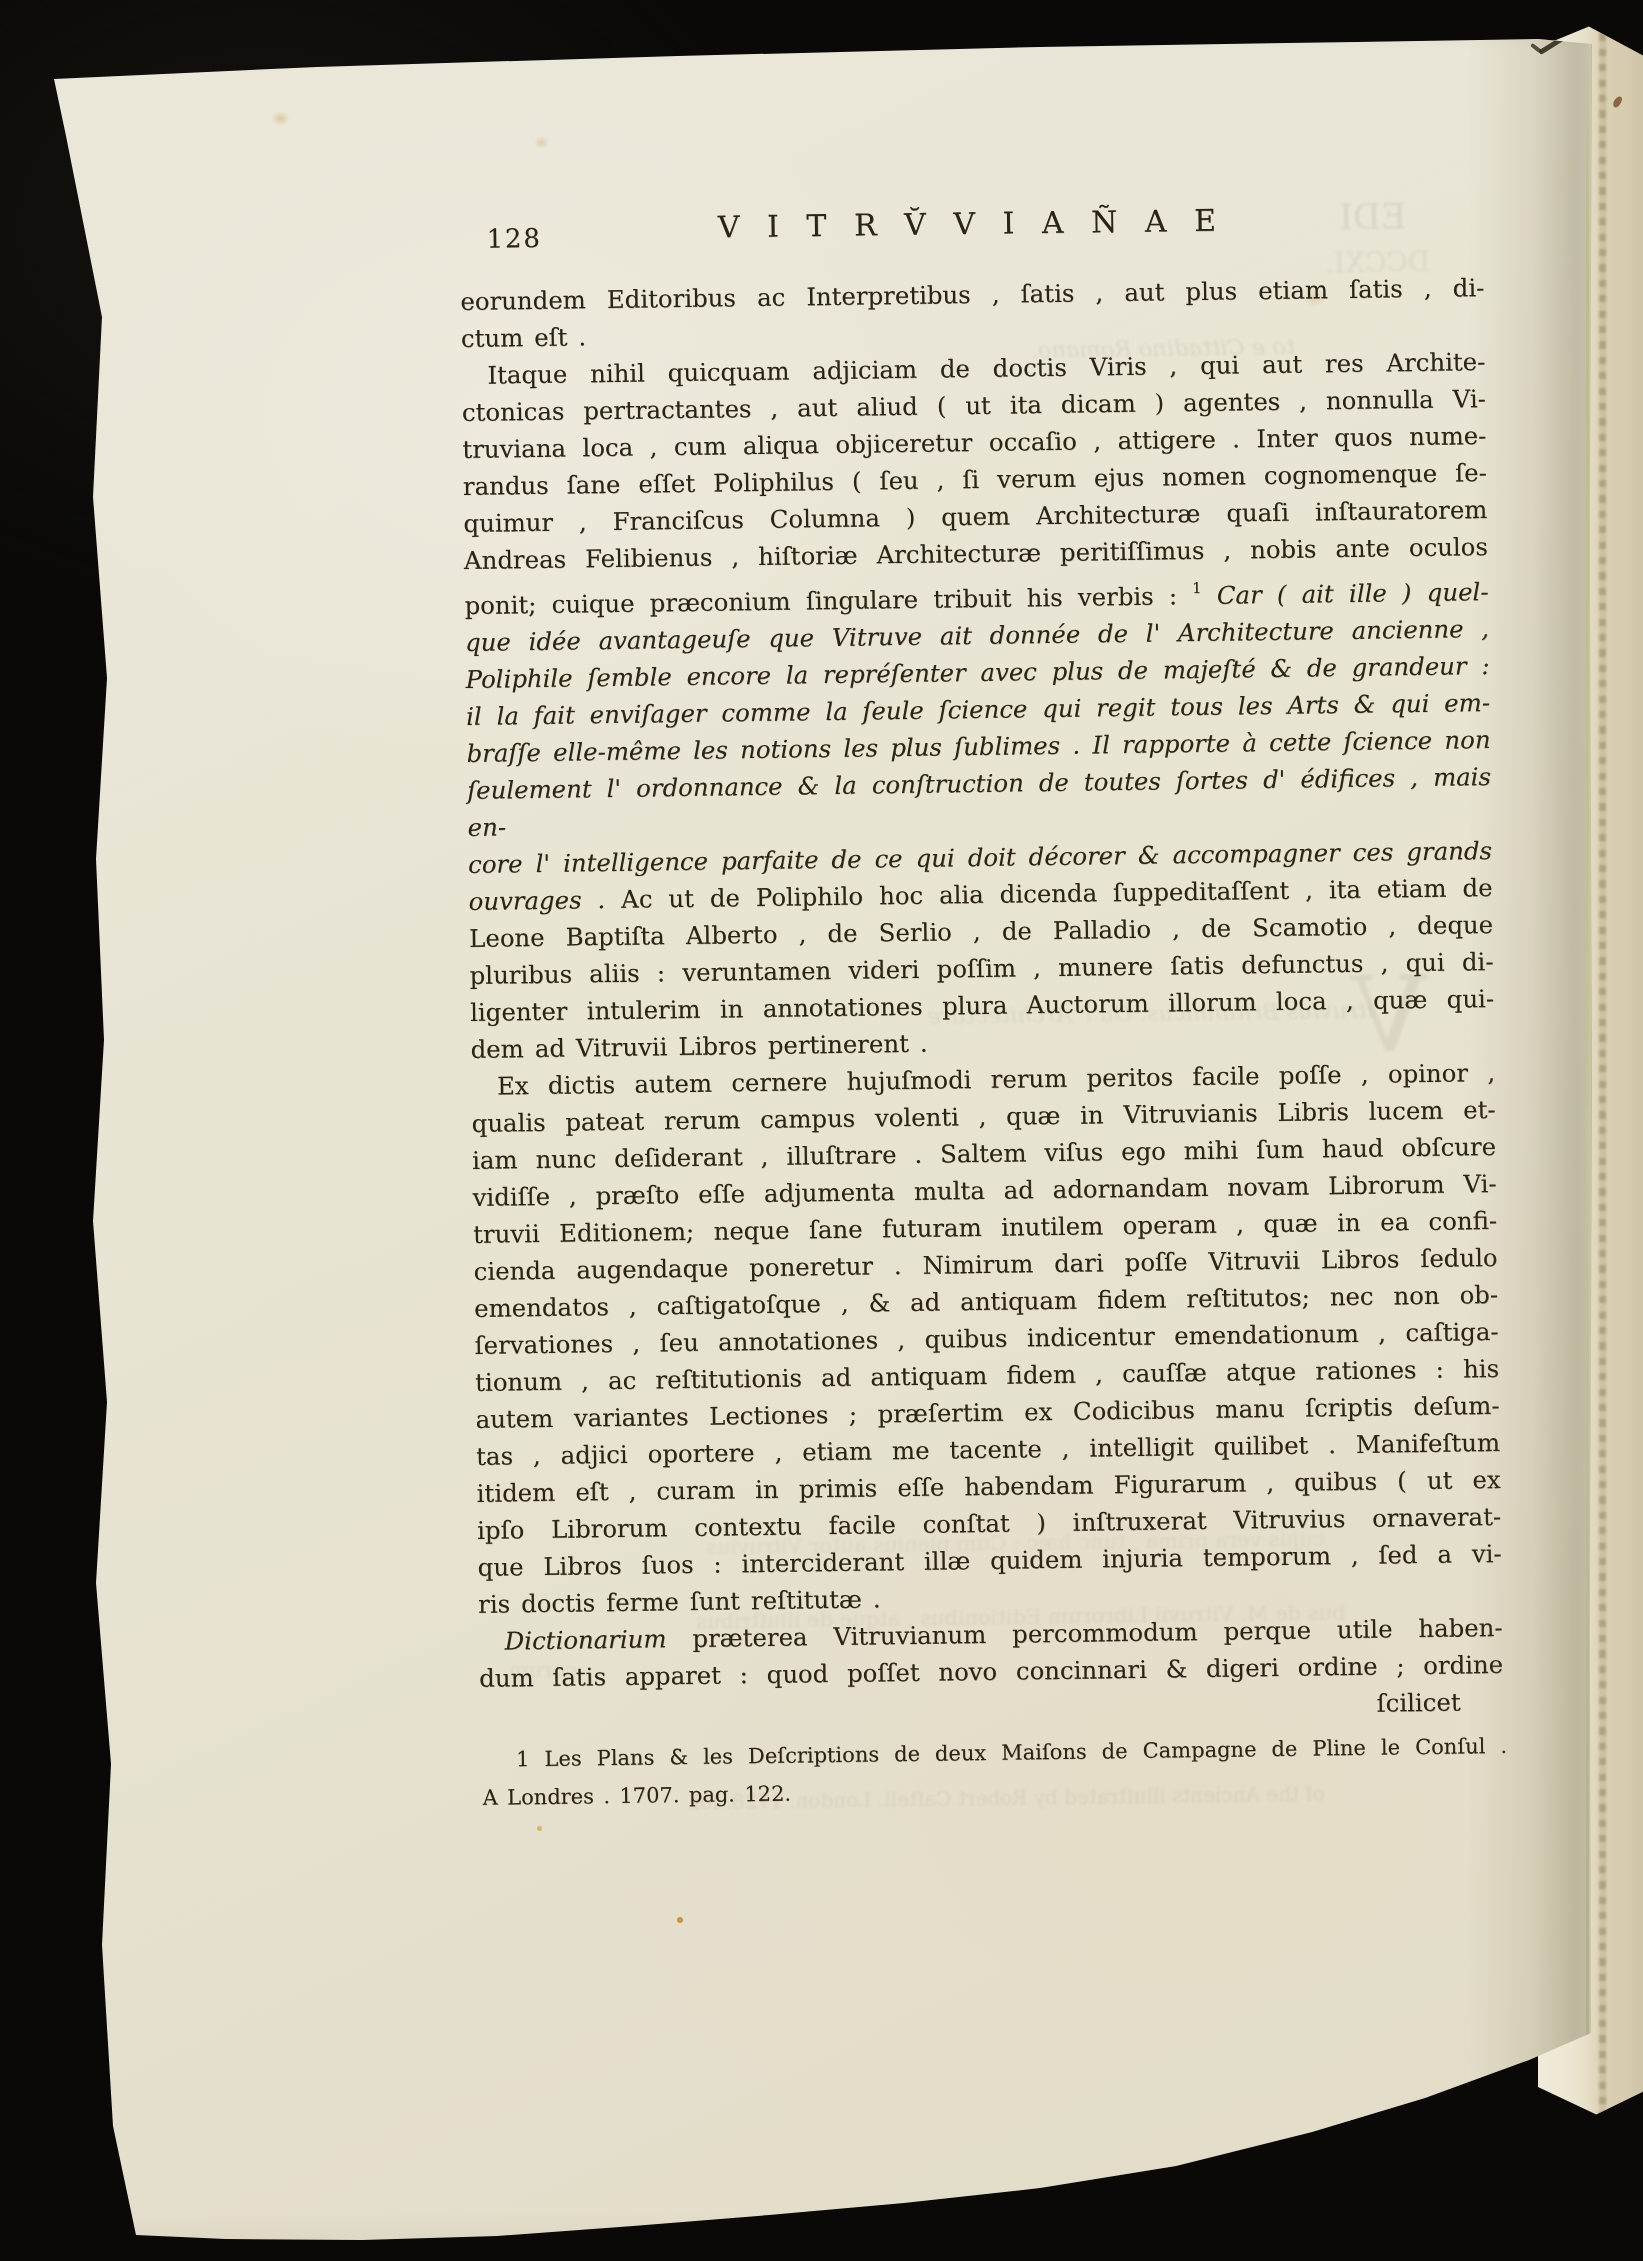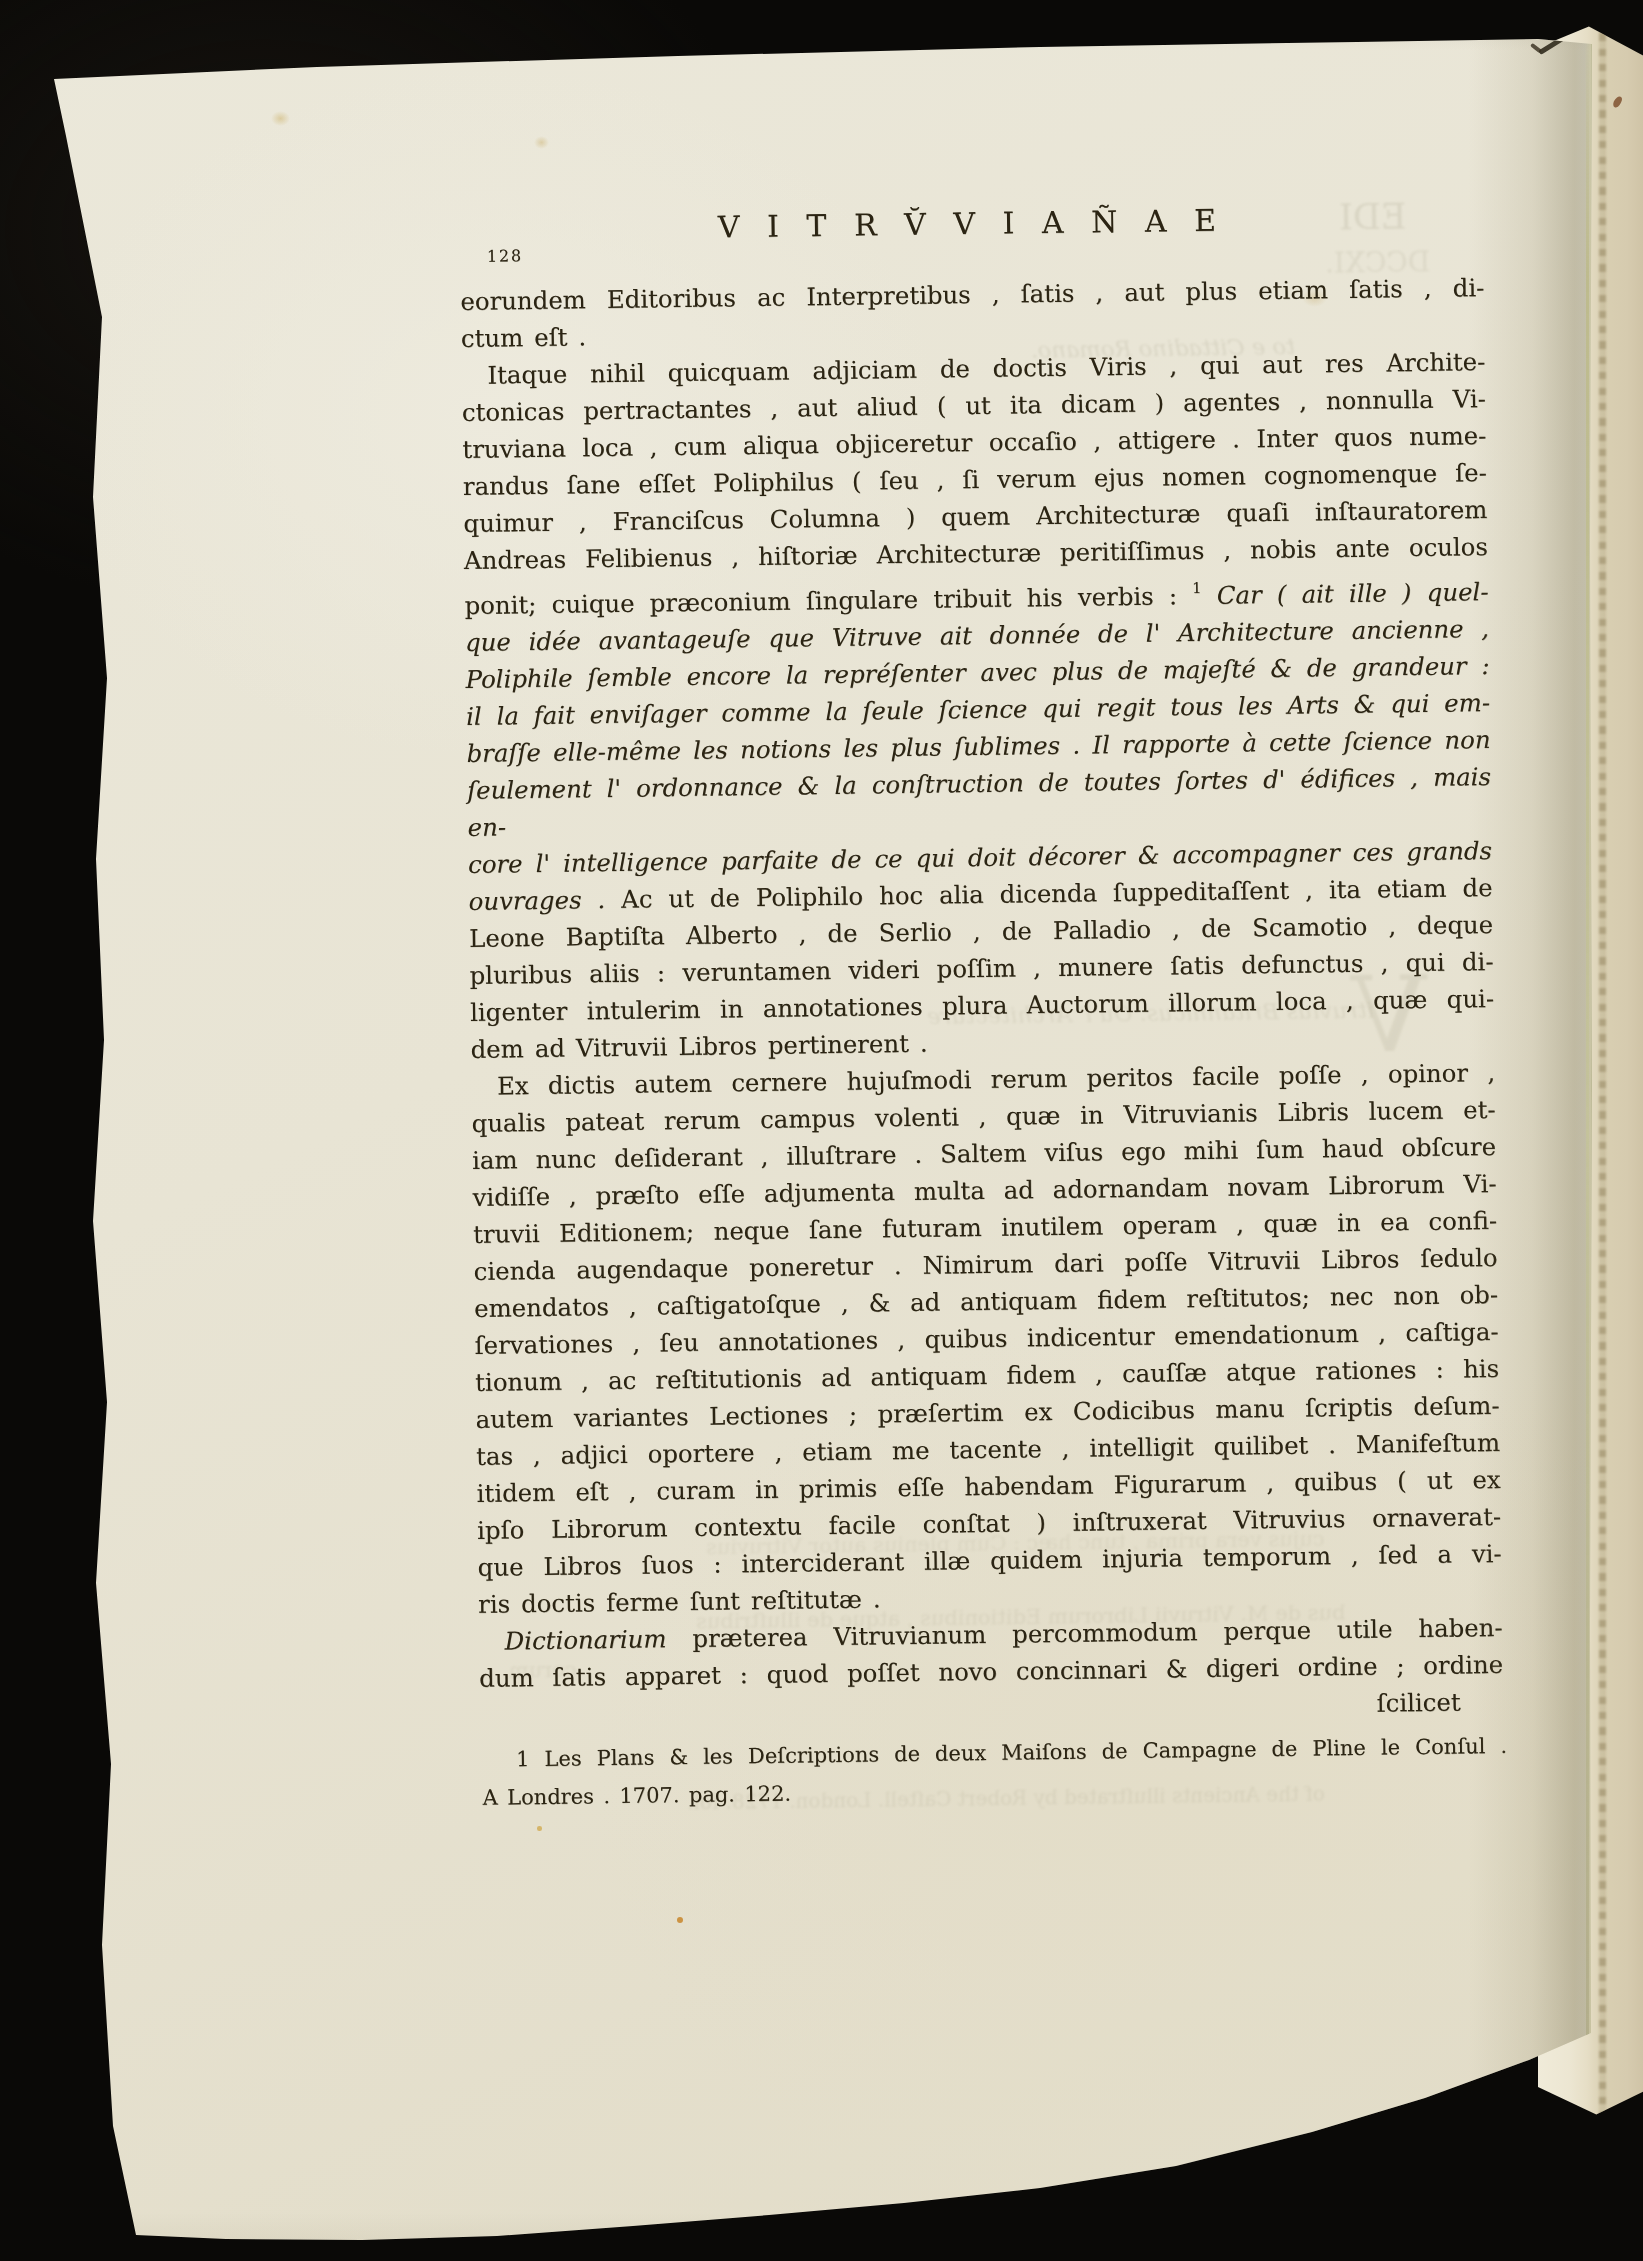--- a/index.html
+++ b/index.html
@@ -107,21 +107,21 @@
     transform:rotate(-0.78deg);transform-origin:0 0;
     color:#2b2413;
     text-shadow:0.3px 0.4px 0.4px rgba(43,36,19,.35);
   }
   .runtitle{
     position:absolute;left:0;top:19px;width:100%;
     text-align:center;font-size:30px;letter-spacing:9px;
     color:#2b2413;
   }
   .pagenum{
-    position:absolute;left:27px;top:53px;font-size:16px;letter-spacing:1.8px;
+    position:absolute;left:27px;top:30px;font-size:26px;letter-spacing:1.8px;
   }
   #bodytext{padding-top:89px;}
   .line{font-size:24.4px;line-height:37px;word-spacing:3.2px;}
   .just{text-align:justify;text-align-last:justify;}
   .left{text-align:left;}
   .right{text-align:right;padding-right:43px;}
   .ind{text-indent:26px;}
   .it{font-style:italic;}
   .sup{font-size:60%;vertical-align:30%;}
   #footnote{position:absolute;left:1.8px;top:1547px;width:1025px;}

